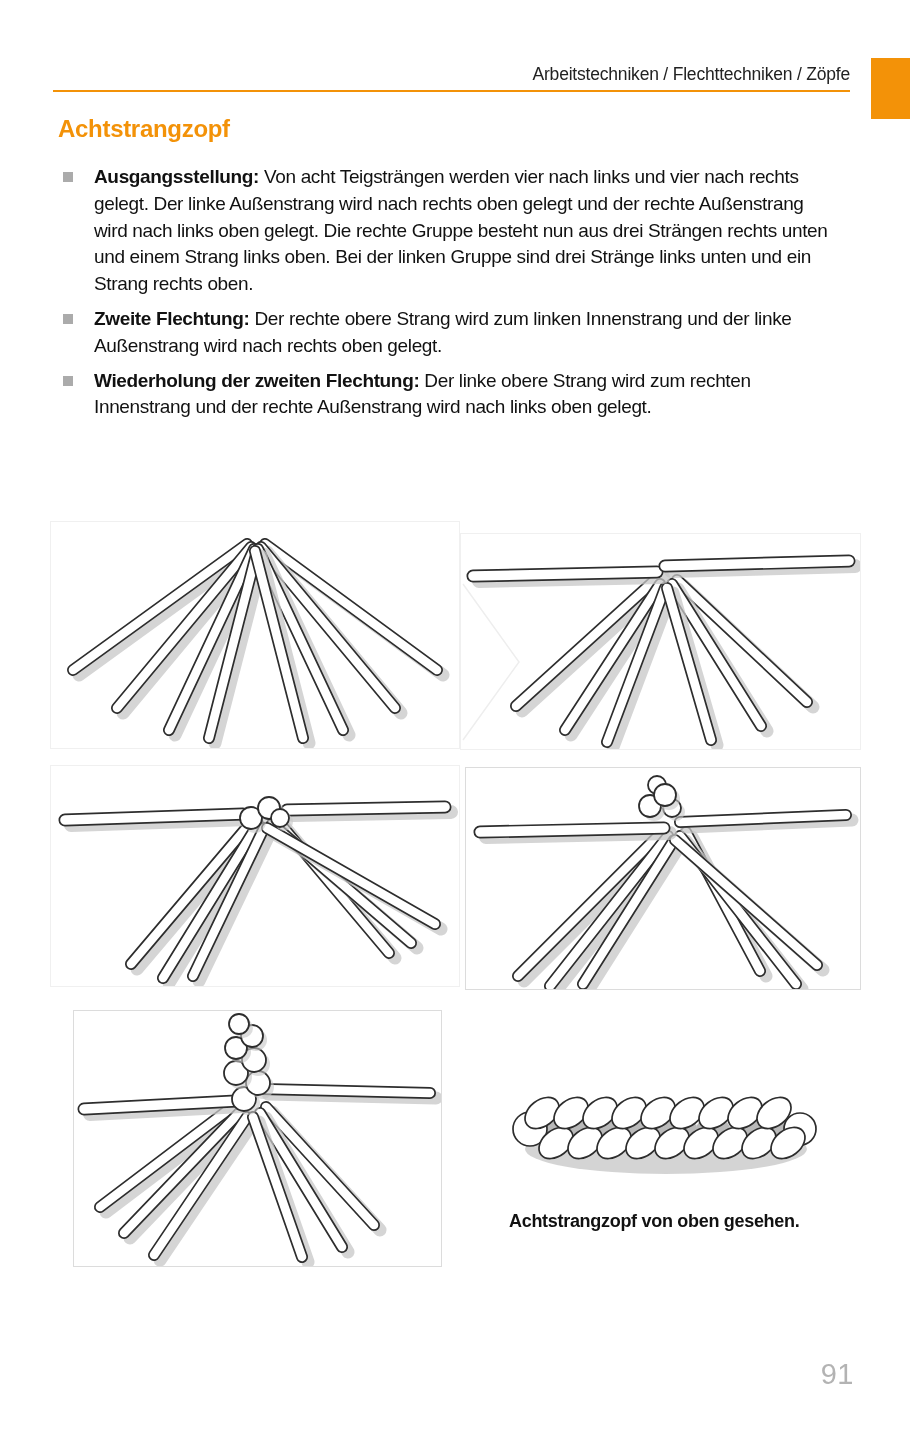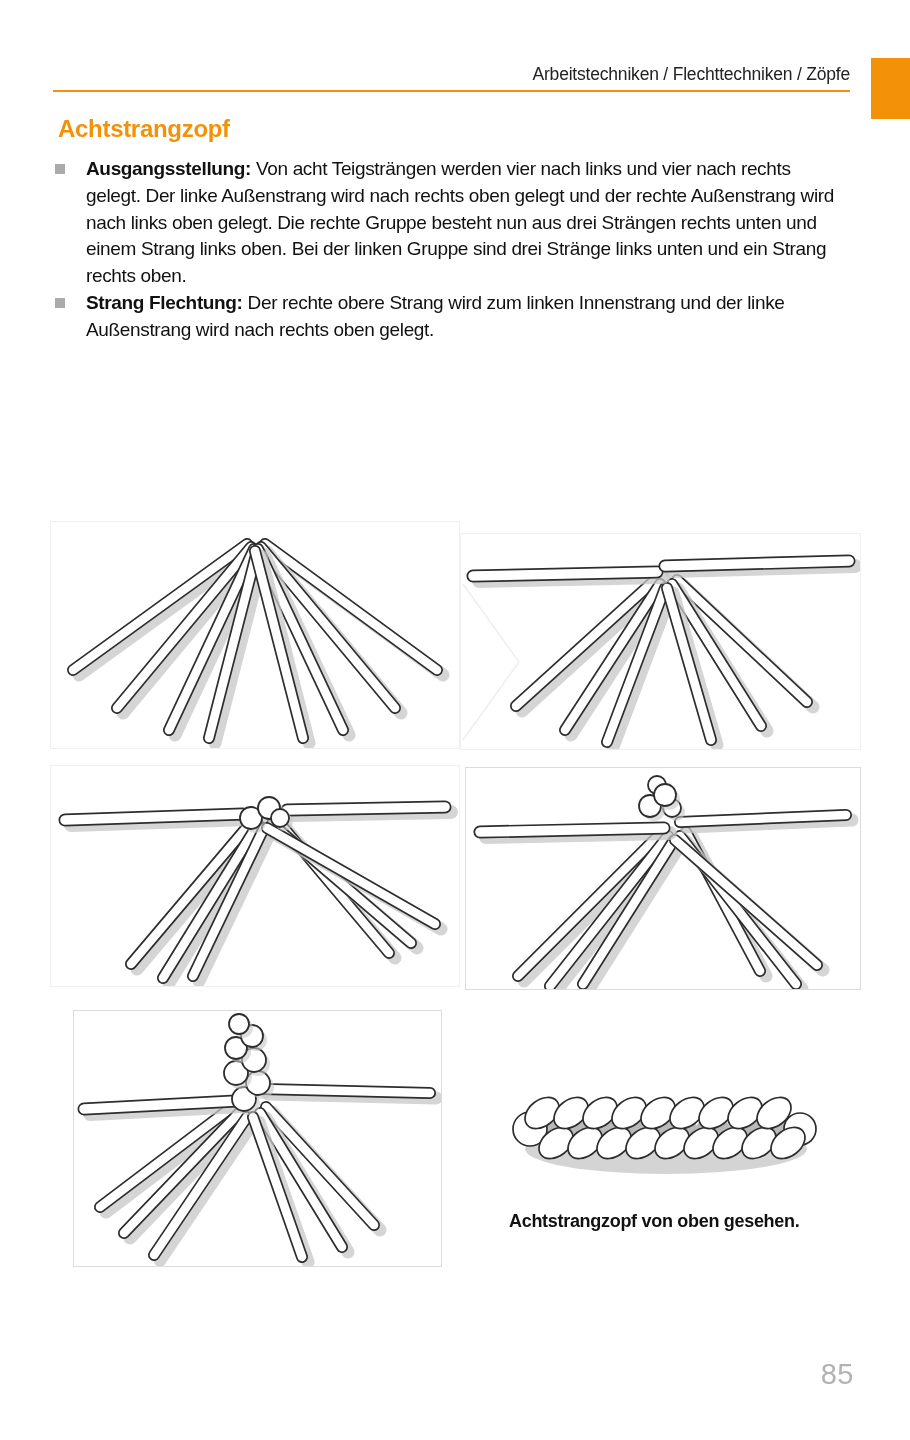--- a/index.html
+++ b/index.html
@@ -19,21 +19,21 @@
     position:absolute;right:0;top:58px;width:39px;height:61px;background:var(--accent);
   }
   h1.page-title{
     position:absolute;left:53px;top:110px;margin:5px;font-size:24px;font-weight:bold;
     color:var(--accent);letter-spacing:-0.3px;
   }
   ul.instructions{
     position:absolute;left:53px;top:156px;width:788px;margin:0;padding:0;list-style:none;
   }
   ul.instructions li{
-    position:relative;padding-left:33px;margin:0;font-size:19px;line-height:26.8px;
+    position:relative;padding-left:33px;margin:8px;font-size:19px;line-height:26.8px;
     letter-spacing:-0.35px;color:#111;
   }
   ul.instructions li .bullet{
     position:absolute;left:2px;top:8px;width:10px;height:10px;background:#ababab;
   }
   ul.instructions li .lead{font-weight:bold;}
   figure.fig{position:absolute;margin:0;background:#fff;}
   figure.fig svg{display:block;width:100%;height:100%;}
   #figbox1{left:50px;top:521px;width:408px;height:226px;border:1px solid #f0f0f0;}
   #figbox2{left:460px;top:533px;width:399px;height:215px;border:1px solid #f0f0f0;}
@@ -59,22 +59,27 @@
 <h1 class="page-title">Achtstrangzopf</h1>
 
 <ul class="instructions">
   <li>
     <span class="bullet"></span>
     <span class="lead">Ausgangsstellung:</span>
     <span>Von acht Teigsträngen werden vier nach links und vier nach rechts gelegt. Der linke Außenstrang wird nach rechts oben gelegt und der rechte Außenstrang wird nach links oben gelegt. Die rechte Gruppe besteht nun aus drei Strängen rechts unten und einem Strang links oben. Bei der linken Gruppe sind drei Stränge links unten und ein Strang rechts oben.</span>
   </li>
   <li>
     <span class="bullet"></span>
-    <span class="lead">Strang Flechtung:</span>
+    <span class="lead">Zweite Flechtung:</span>
     <span>Der rechte obere Strang wird zum linken Innenstrang und der linke Außenstrang wird nach rechts oben gelegt.</span>
+  </li>
+  <li>
+    <span class="bullet"></span>
+    <span class="lead">Wiederholung der zweiten Flechtung:</span>
+    <span>Der linke obere Strang wird zum rechten Innenstrang und der rechte Außenstrang wird nach links oben gelegt.</span>
   </li>
 </ul>
 
 <figure class="fig" id="figbox1">
   <svg id="fig1" viewBox="0 0 408 226">
       <line x1="202" y1="27" x2="28" y2="153" stroke="#c7c7c7" stroke-width="13" stroke-linecap="round" opacity="0.75"></line>
       <line x1="196" y1="22" x2="22" y2="148" stroke="#2d2d2d" stroke-width="12" stroke-linecap="round"></line>
       <line x1="196" y1="22" x2="22" y2="148" stroke="#ffffff" stroke-width="8.6" stroke-linecap="round"></line>
       <line x1="206" y1="30" x2="72" y2="191" stroke="#c7c7c7" stroke-width="13" stroke-linecap="round" opacity="0.75"></line>
       <line x1="200" y1="25" x2="66" y2="186" stroke="#2d2d2d" stroke-width="12" stroke-linecap="round"></line>
@@ -269,13 +274,13 @@
       <ellipse cx="150" cy="30" rx="19" ry="13" transform="rotate(-38 150 30)" fill="#ffffff" stroke="#2d2d2d" stroke-width="1.7"></ellipse>
       <ellipse cx="179" cy="30" rx="19" ry="13" transform="rotate(-38 179 30)" fill="#ffffff" stroke="#2d2d2d" stroke-width="1.7"></ellipse>
       <ellipse cx="208" cy="30" rx="19" ry="13" transform="rotate(-38 208 30)" fill="#ffffff" stroke="#2d2d2d" stroke-width="1.7"></ellipse>
       <ellipse cx="237" cy="30" rx="19" ry="13" transform="rotate(-38 237 30)" fill="#ffffff" stroke="#2d2d2d" stroke-width="1.7"></ellipse>
       <ellipse cx="266" cy="30" rx="19" ry="13" transform="rotate(-38 266 30)" fill="#ffffff" stroke="#2d2d2d" stroke-width="1.7"></ellipse>
     </svg>
 </figure>
 
 <div class="figure-caption">Achtstrangzopf von oben gesehen.</div>
 
-<div class="page-number">85</div>
+<div class="page-number">91</div>
 
 </body></html>

